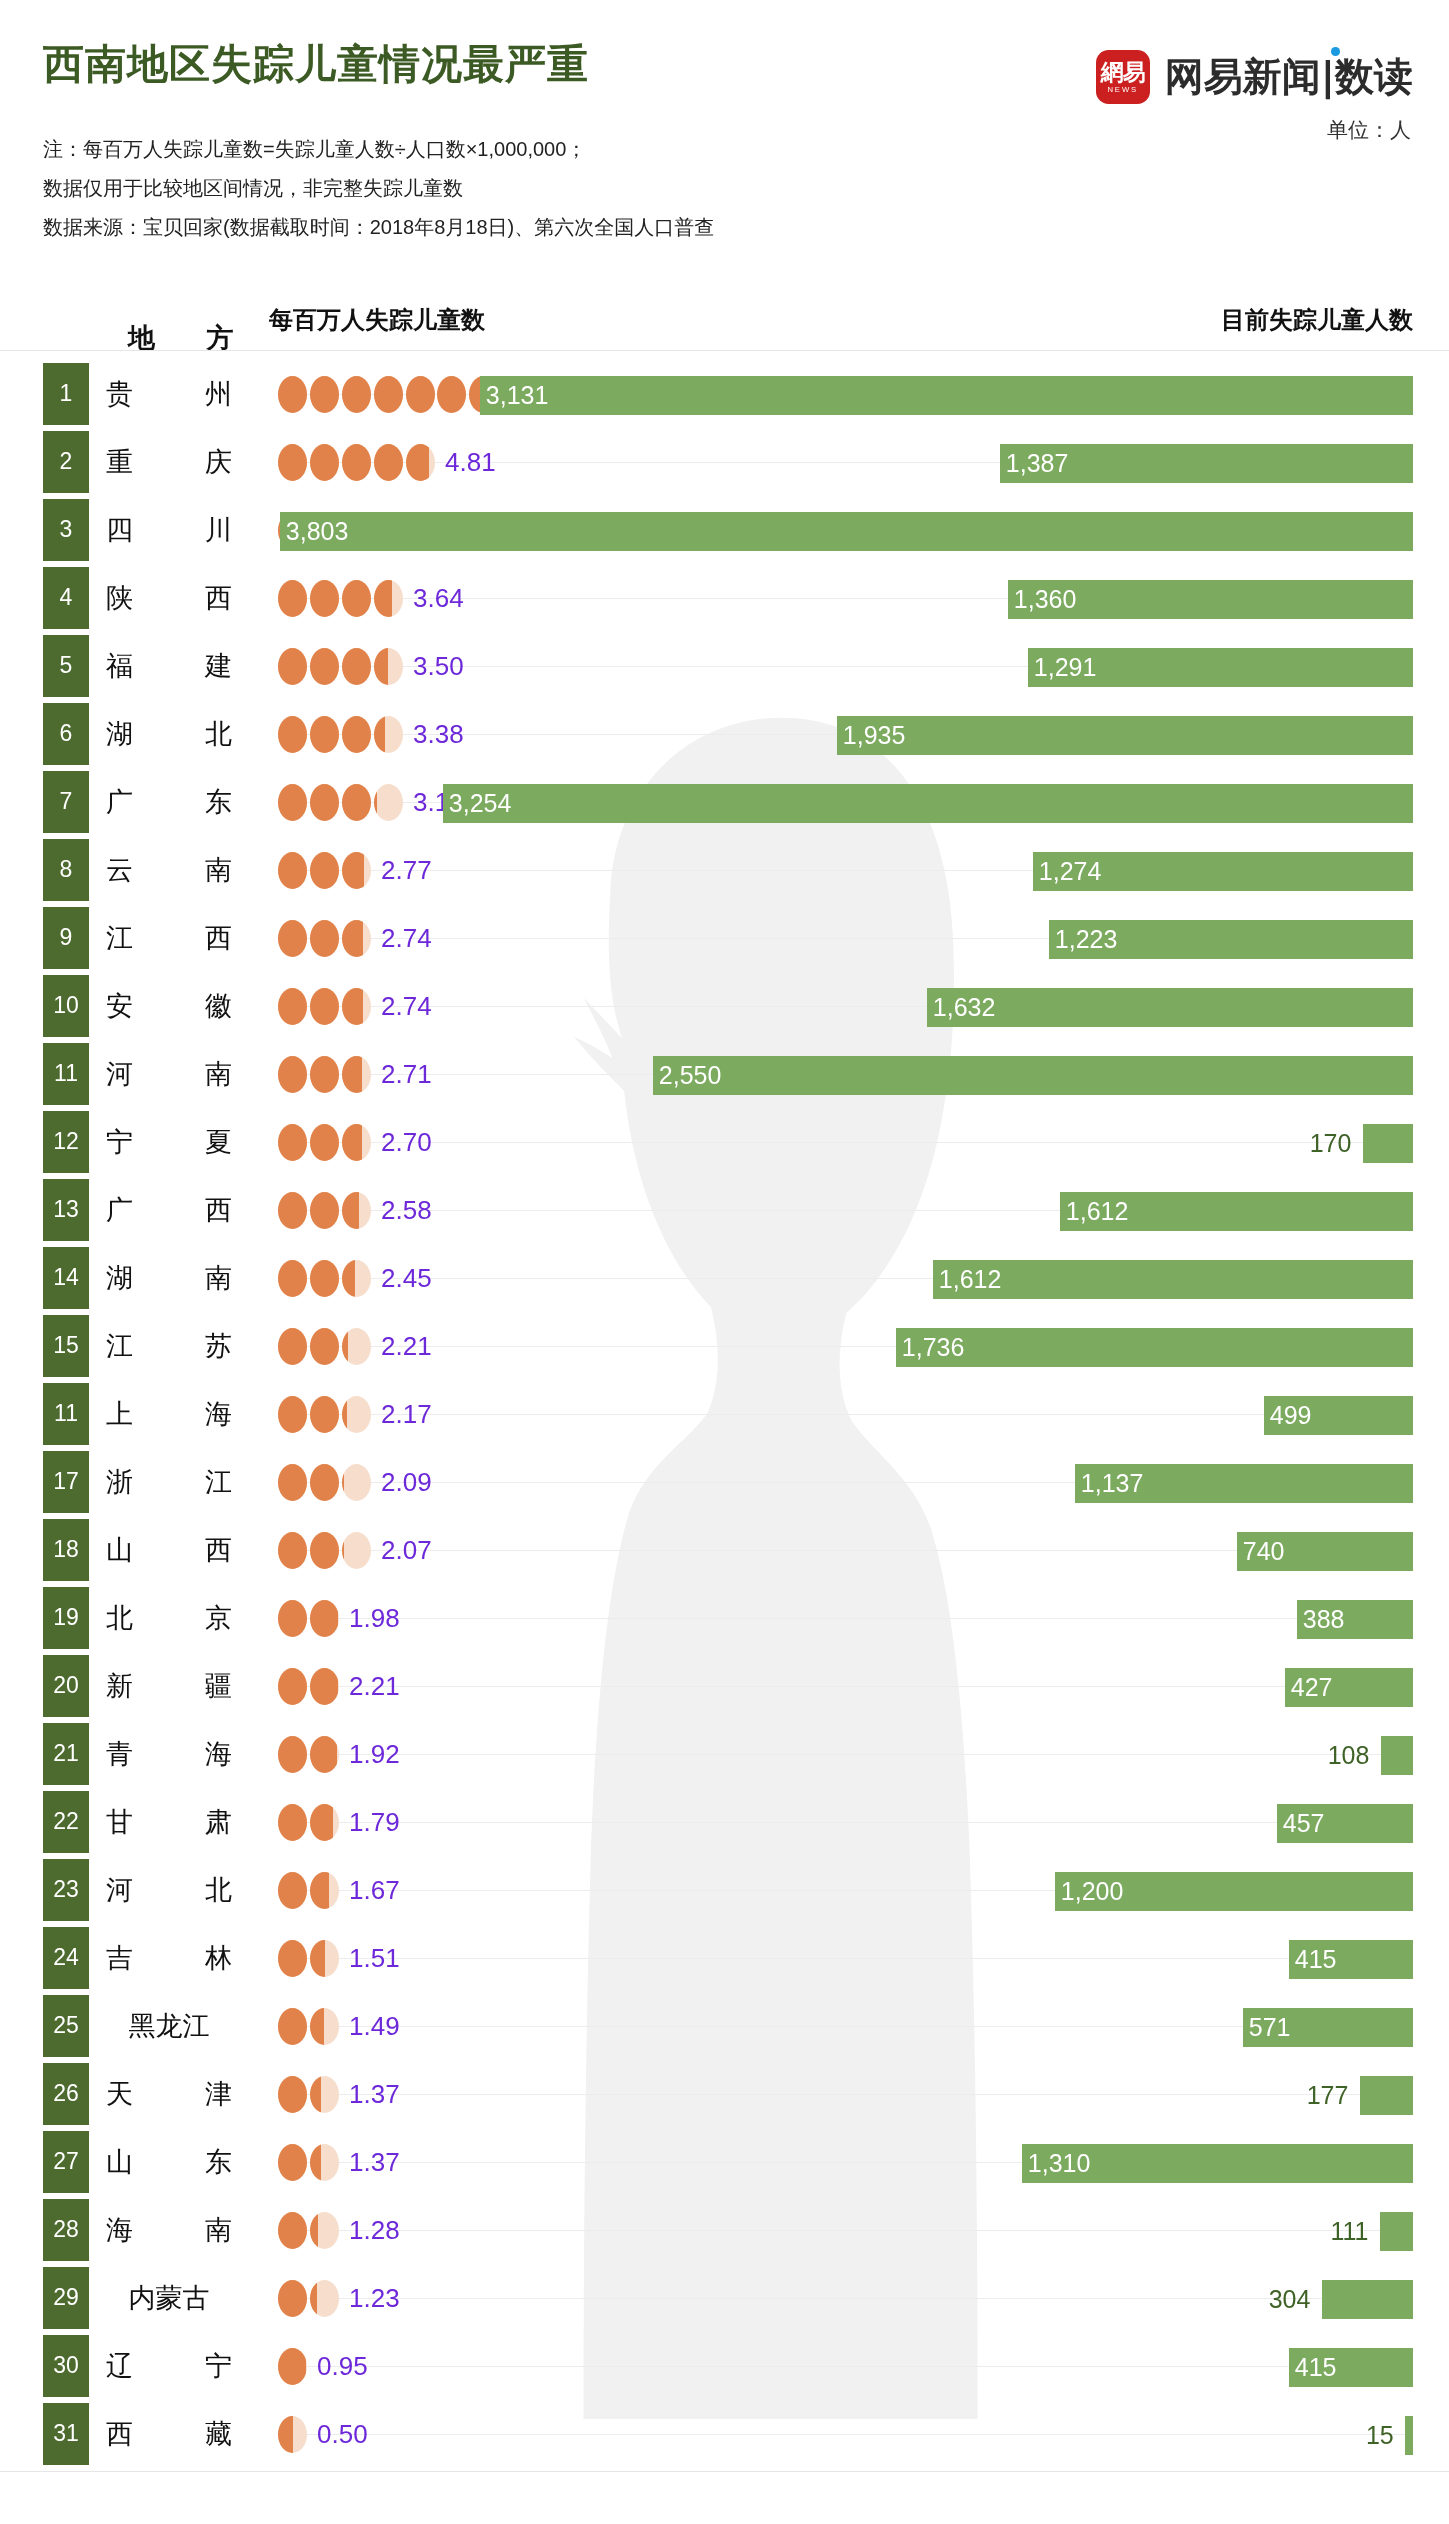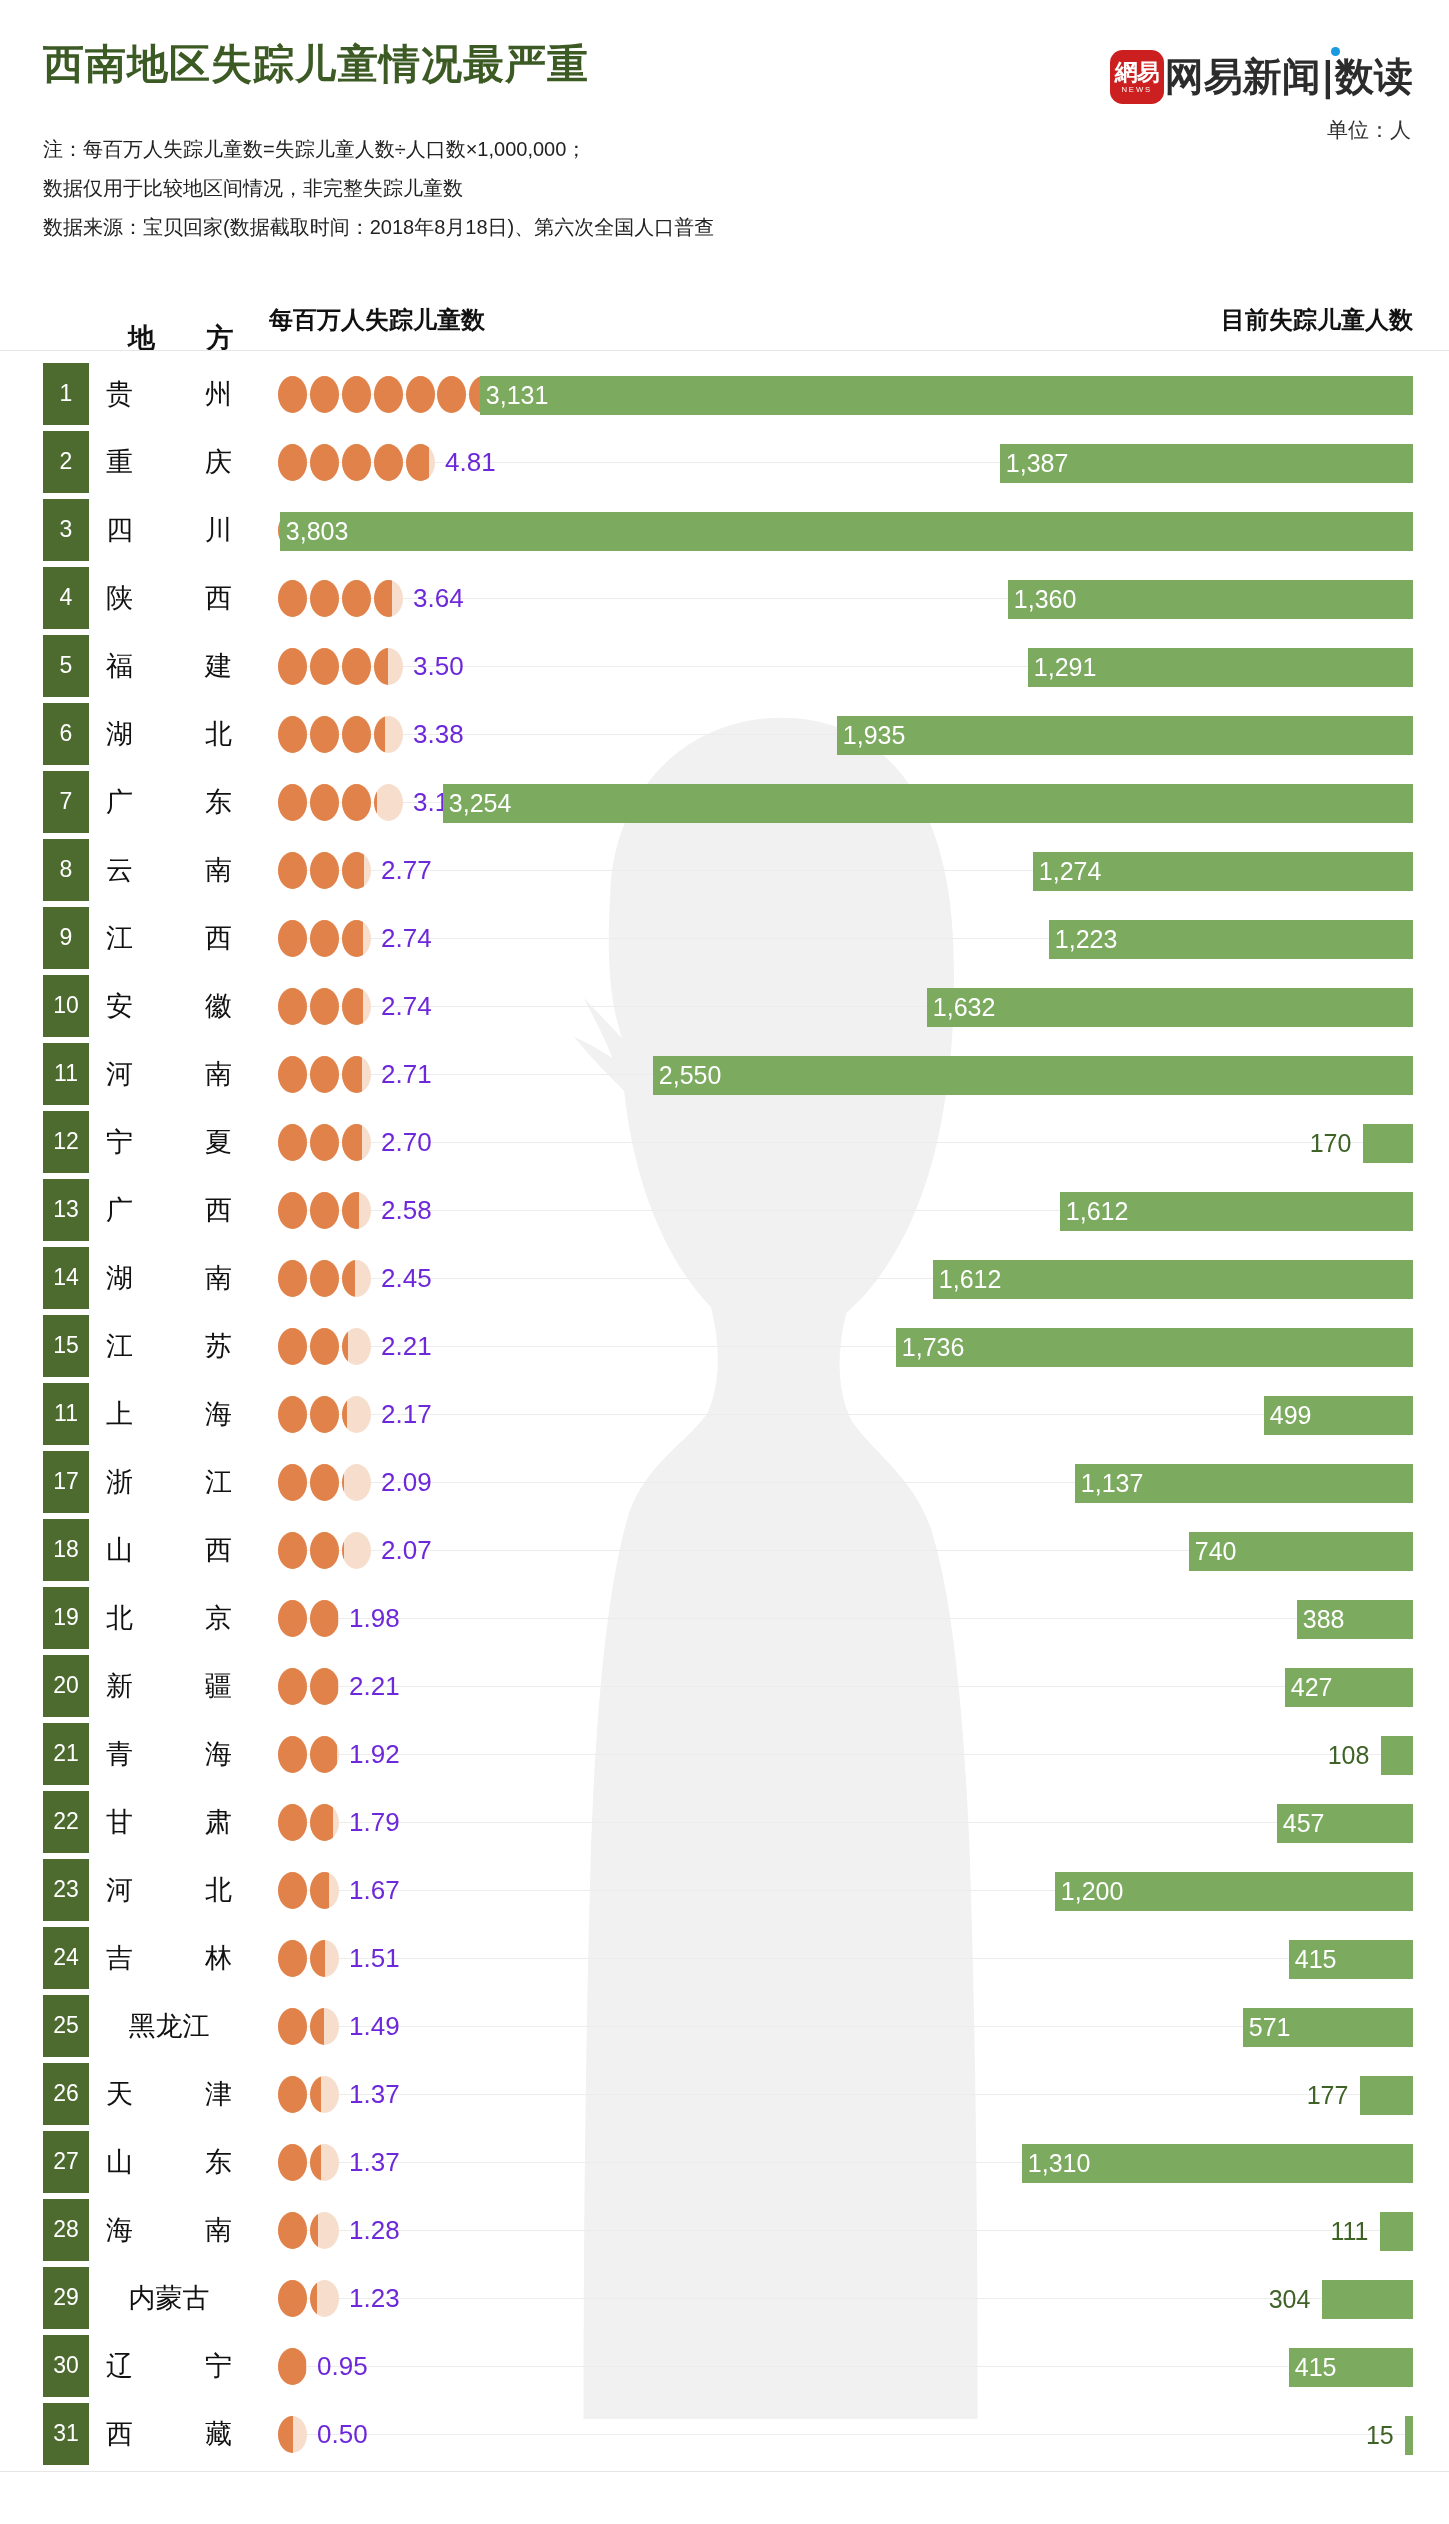--- a/index.html
+++ b/index.html
@@ -11,21 +11,21 @@
   .page{position:relative;width:1450px;height:2525px;}
 
   
   .header{position:absolute;left:0;top:0;width:1450px;height:290px;}
   .title{
     position:absolute;left:43px;top:37px;
     font-size:41px;font-weight:bold;color:#3c5a23;
     letter-spacing:1px;white-space:nowrap;
     font-family:"DejaVu Sans","Liberation Sans",sans-serif;
   }
-  .brand{position:absolute;right:37px;top:50px;display:flex;align-items:center;gap:1px;}
+  .brand{position:absolute;right:37px;top:50px;display:flex;align-items:center;gap:15px;}
   .brand-logo{
     width:54px;height:54px;border-radius:12.6px;background:#cc1f1f;
     display:flex;flex-direction:column;align-items:center;justify-content:center;
     color:#fff;line-height:1;
   }
   .brand-logo .cn{font-size:23px;font-weight:bold;letter-spacing:-1px;}
   .brand-logo .en{font-size:7.7px;letter-spacing:1.9px;margin-top:1.9px;}
   .brand-text{font-size:39px;font-weight:bold;color:#2c2c2c;letter-spacing:0px;white-space:nowrap;
     font-family:"DejaVu Sans","Liberation Sans",sans-serif;position:relative;}
   .brand-dot{
@@ -634,21 +634,21 @@
               <div class="fill" style="width: 100%;"></div>
             </div>
             <div class="dot">
               <div class="fill" style="width: 100%;"></div>
             </div>
             <div class="dot">
               <div class="fill" style="width: 7%;"></div>
             </div>
           </div>
           <div class="rate-val" style="left: 381px;">2.07</div>
-          <div class="barwrap" style="width: 224px;">
+          <div class="barwrap" style="width: 176px;">
             <div class="bar">
               <div class="bar-label-in">740</div>
             </div>
           </div>
         </div>
         <div class="row">
           <div class="rank">19</div>
           <div class="place">
             <span>北</span>
             <span>京</span>

